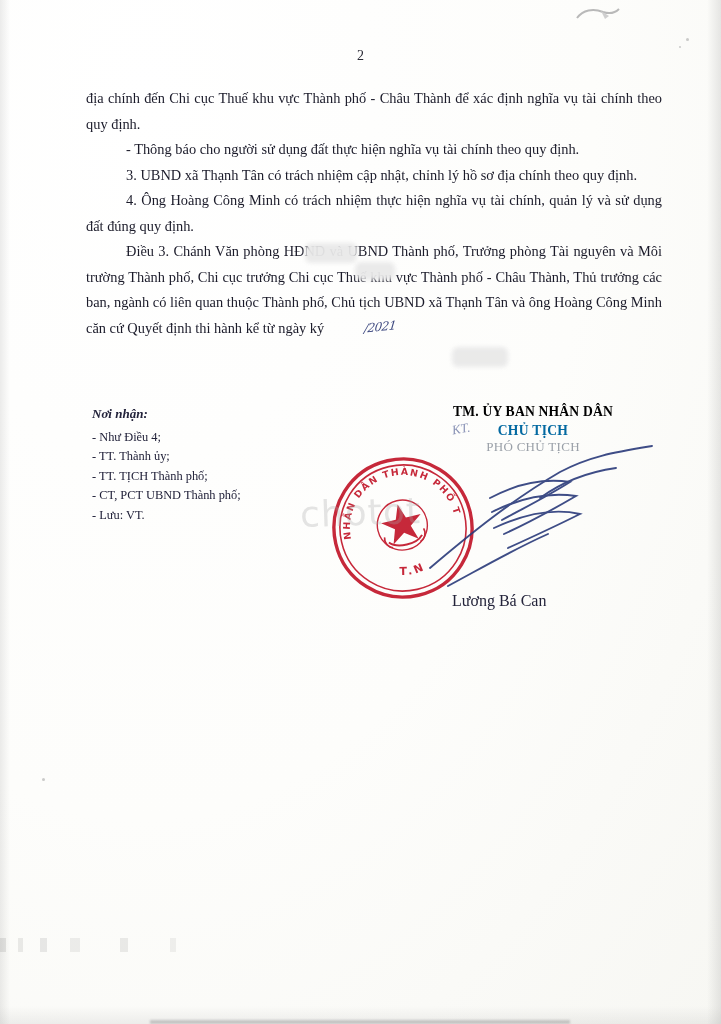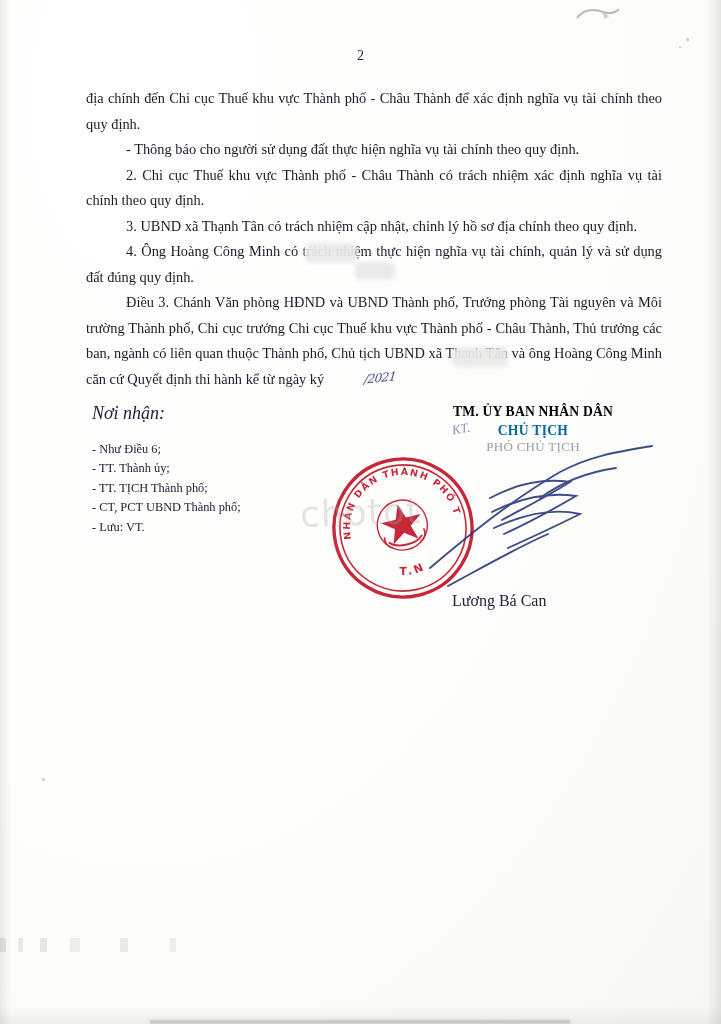--- a/index.html
+++ b/index.html
@@ -95,24 +95,24 @@
   
   .recipients {
     position: absolute;
     left: 92px;
     top: 404px;
     font-size: 12.4px;
     line-height: 19.5px;
     color: #22223a;
   }
   .recipients .title {
-    font-weight: normal;
+    font-weight: bold;
     font-style: italic;
-    font-size: 18px;
-    margin-bottom: 16px;
+    font-size: 13px;
+    margin-bottom: 4px;
   }
   .recipients .r-item {
     white-space: nowrap;
   }
 
   
   .sign-block {
     position: absolute;
     left: 398px;
     top: 404px;
@@ -249,35 +249,34 @@
 </div>
 <div class="speck" style="left:686px; top:38px; width:3px; height:3px;"></div>
 <div class="speck" style="left:679px; top:46px; width:2px; height:2px;"></div>
 <div class="speck" style="left:42px; top:778px; width:3px; height:3px;"></div>
 
 <div class="page-number">2</div>
 
 <div class="doc-body">
   <p class="para">địa chính đến Chi cục Thuế khu vực Thành phố - Châu Thành để xác định nghĩa vụ tài chính theo quy định.</p>
   <p class="para indent">- Thông báo cho người sử dụng đất thực hiện nghĩa vụ tài chính theo quy định.</p>
-  <p class="para indent">2. Chi cục Thuế khu vực Thành phố - Châu Thành có trách nhiệm xác định nghĩa vụ tài chính theo quy định.</p>
   <p class="para indent">3. UBND xã Thạnh Tân có trách nhiệm cập nhật, chỉnh lý hồ sơ địa chính theo quy định.</p>
   <p class="para indent">4. Ông Hoàng Công Minh có trách nhiệm thực hiện nghĩa vụ tài chính, quản lý và sử dụng đất đúng quy định.</p>
   <p class="para indent">
     <span class="bold">Điều 3.</span><span> Chánh Văn phòng HĐND và UBND Thành phố, Trưởng phòng Tài nguyên và Môi trường Thành phố, Chi cục trưởng Chi cục Thuế khu vực Thành phố - Châu Thành, Thủ trưởng các ban, ngành có liên quan thuộc Thành phố, Chủ tịch UBND xã Thạnh Tân và ông Hoàng Công Minh căn cứ Quyết định thi hành kể từ ngày ký</span><span class="hand-date">/2021</span>
   </p>
 </div>
 
 <div class="smudge" style="left:305px; top:243px; width:52px; height:20px;"></div>
 <div class="smudge" style="left:355px; top:262px; width:40px; height:18px;"></div>
 <div class="smudge" style="left:452px; top:347px; width:56px; height:20px;"></div>
 
 <div class="recipients">
   <div class="title">Nơi nhận:</div>
-  <div class="r-item">- Như Điều 6;</div>
+  <div class="r-item">- Như Điều 4;</div>
   <div class="r-item">- TT. Thành ủy;</div>
   <div class="r-item">- TT. TỊCH Thành phố;</div>
   <div class="r-item">- CT, PCT UBND Thành phố;</div>
   <div class="r-item">- Lưu: VT.</div>
 </div>
 
 <div class="sign-block">
   <div class="tm">TM. ỦY BAN NHÂN DÂN</div>
   <div style="position:relative;">
     <div class="pre-mark" style="left:54px; top:-2px;">KT.</div>

